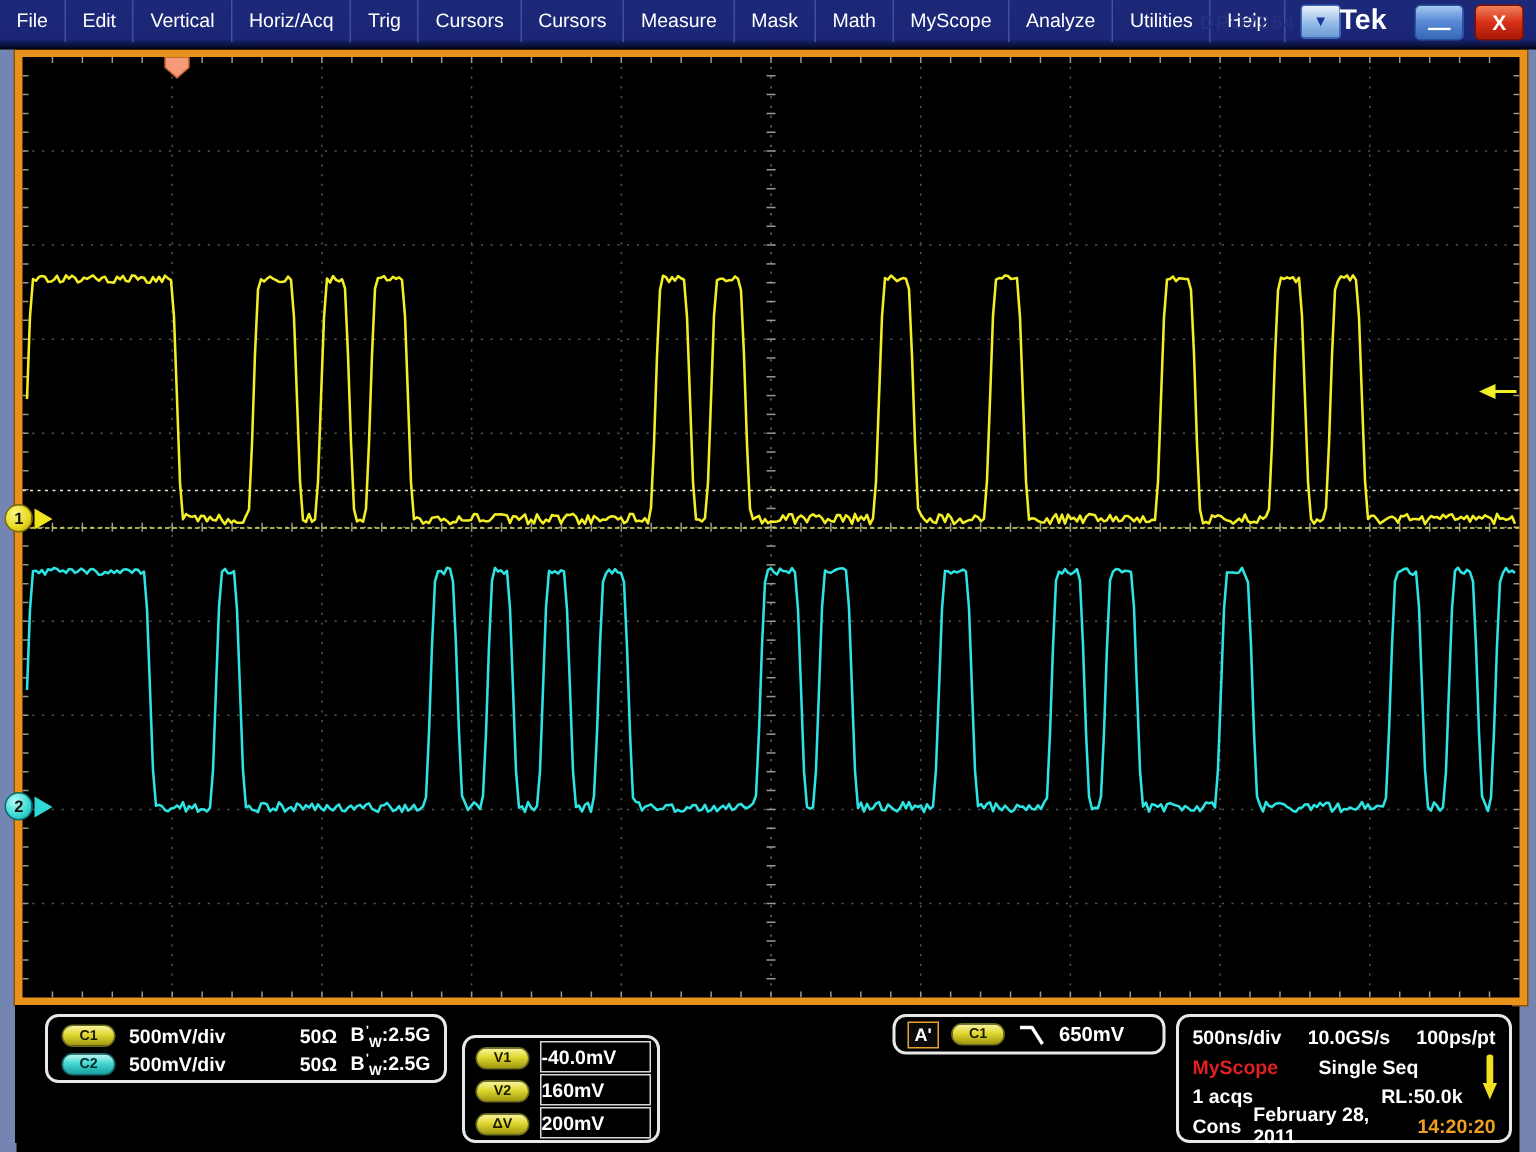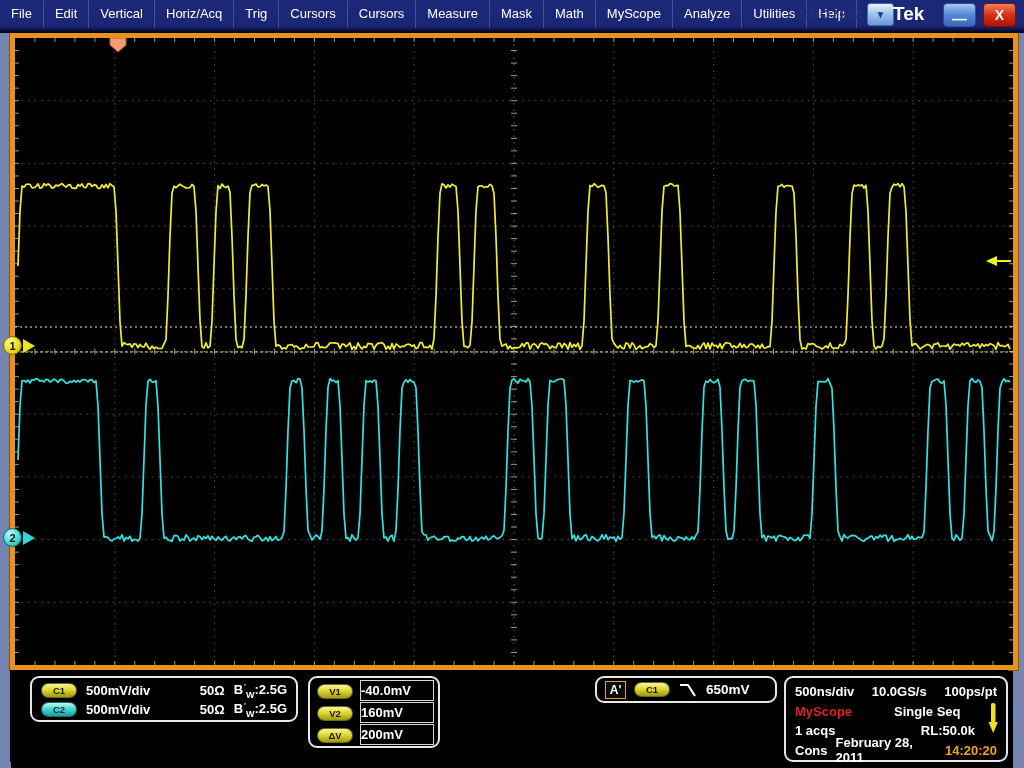--- a/index.html
+++ b/index.html
@@ -57,36 +57,36 @@
   .chimp { width:46px; text-align:right; }
   .bw { white-space:nowrap; }
   .bw .bwp { font-size:8px; vertical-align:super; margin-left:1px;}
   .bw sub { font-size:9px; }
 
   .pill { width:36px; height:15px; border-radius:8px; font-size:9.5px; font-weight:bold; color:#1a1a00;
           display:flex; align-items:center; justify-content:center; flex:none; }
   .pill.y { background:linear-gradient(180deg,#f8f4a0 0%,#e0d830 45%,#a09810 100%); border:1px solid #6a6a20; }
   .pill.c { background:linear-gradient(180deg,#c0f8f4 0%,#48d8d4 45%,#18a0a0 100%); border:1px solid #1a6a6a; color:#002a2a; }
 
-  .curbox { left:298px; top:6px; width:132px; height:72px; padding:2px 4px 2px 7px; }
+  .curbox { left:298px; top:20px; width:132px; height:72px; padding:2px 4px 2px 7px; }
   .currow { display:flex; align-items:center; height:22px; }
   .vcell { flex:1; border:1px solid #d8d8d8; height:21px; line-height:19px; padding-left:0;
            font-size:13px; margin-left:7px; margin-top:-1px; background:#000; }
 
   .trigbox { left:585px; top:6px; width:182px; height:27px; padding:0 8px; display:flex;
              align-items:center; gap:8px; }
   .abadge { width:21px; height:18px; border:1px solid #e8a030; background:#0a0a0a; color:#fff;
             font-size:12px; font-weight:bold; text-align:center; line-height:16px; }
   .tlevel { font-size:13.5px; }
 
   .acqbox { left:774px; top:6px; width:224px; height:86px; padding:4px 9px; font-size:13px; }
   .acqrow { display:flex; align-items:center; height:19.5px; gap:8px; }
   .sb { justify-content:space-between; }
   .stopped { color:#e02020; }
-  .mode { margin-left:34px; }
+  .mode { margin-left:19px; }
   .rl { margin-right:22px;margin-left:33px; }
   .timeval { margin-left:auto; color:#f0a020; }
   .thermo { position:absolute; right:7px; top:23px; }
 </style>
 </head>
 <body>
 
 <div class="app">
 
   <div class="menubar">

